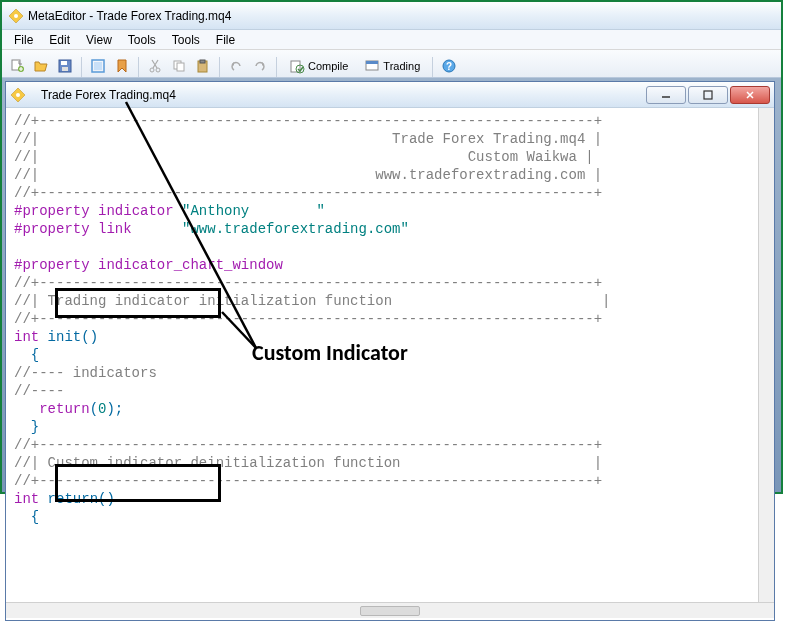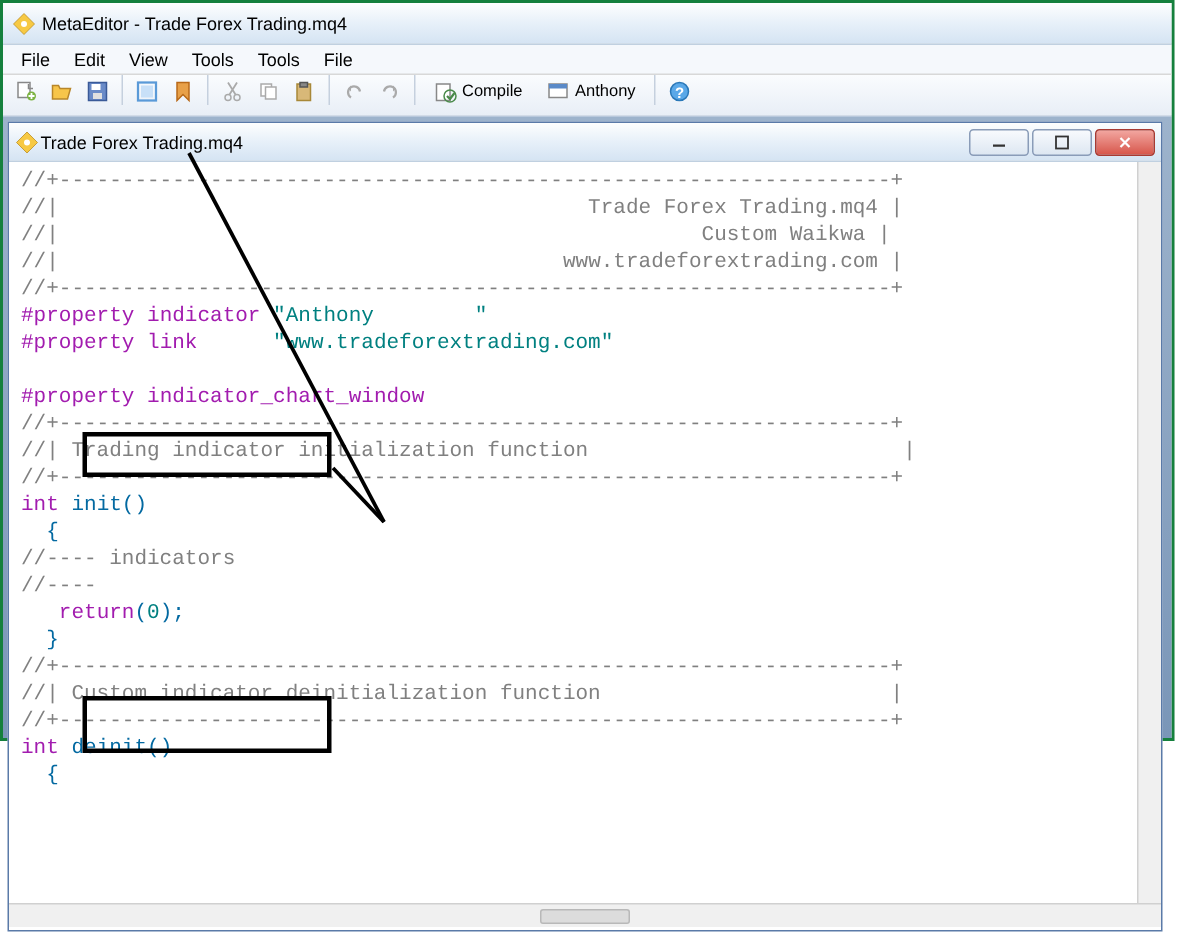--- a/index.html
+++ b/index.html
@@ -47,21 +47,21 @@
       padding: 2px 8px;
       font-size: 12px;
       color: #000;
       cursor: default;
     }
     .toolbar {
       height: 28px;
       background: linear-gradient(to bottom, #fafcfe 0%, #e8eef6 100%);
       border-bottom: 1px solid #b8c8dc;
       display: flex;
-      align-items: flex-start;
+      align-items: flex-end;
       padding: 0 4px;
       gap: 2px;
     }
     .tool-btn {
       width: 22px;
       height: 22px;
       display: flex;
       align-items: center;
       justify-content: center;
       border: 1px solid transparent;
@@ -102,21 +102,21 @@
       display: flex;
       align-items: center;
       padding: 0 4px;
     }
     .child-title-text {
       flex: 1;
       font-size: 12px;
       color: #000;
       display: flex;
       align-items: center;
-      gap: 1px;
+      gap: 15px;
     }
     .win-controls { display: flex; gap: 2px; }
     .win-btn {
       width: 40px;
       height: 18px;
       border: 1px solid #8a9cb8;
       border-radius: 3px;
       background: linear-gradient(to bottom, #f8fafd, #dde7f2);
       display: flex;
       align-items: center;
@@ -284,21 +284,21 @@
           <circle cx="11" cy="11" r="4" fill="none" stroke="#4a8a4a" stroke-width="1"></circle>
           <path d="M9 11 L11 13 L14 9" fill="none" stroke="#4a8a4a" stroke-width="1.5"></path>
         </svg>
       <span>Compile</span>
     </div>
     <div class="tool-btn-wide">
       <svg width="16" height="16" viewBox="0 0 16 16">
           <rect x="2" y="3" width="12" height="9" fill="#fff" stroke="#888"></rect>
           <rect x="2" y="3" width="12" height="3" fill="#5a8ac8"></rect>
         </svg>
-      <span>Anthony</span>
+      <span>Trading</span>
     </div>
     <div class="tool-sep"></div>
     <div class="tool-btn">
       <svg width="16" height="16" viewBox="0 0 16 16">
           <circle cx="8" cy="8" r="6" fill="#5aa8e8" stroke="#2a78b8"></circle>
           <text x="8" y="12" text-anchor="middle" fill="#fff" font-size="10" font-weight="bold">?</text>
         </svg>
     </div>
   </div>
 
@@ -345,33 +345,34 @@
 <span class="txt-gray">//+------------------------------------------------------------------+</span>
 <span class="kw-blue">int</span><span class="kw-black"> init()</span>
 <span class="kw-black">  {</span>
 <span class="txt-gray">//---- indicators</span>
 <span class="txt-gray">//----</span>
    <span class="kw-blue">return</span><span class="kw-black">(</span><span class="kw-teal">0</span><span class="kw-black">);</span>
 <span class="kw-black">  }</span>
 <span class="txt-gray">//+------------------------------------------------------------------+</span>
 <span class="txt-gray">//| Custom indicator deinitialization function</span>                       <span class="txt-gray">|</span>
 <span class="txt-gray">//+------------------------------------------------------------------+</span>
-<span class="kw-blue">int</span><span class="kw-black"> deinit()</span>
+<span class="kw-blue">int</span><span class="kw-black"> return()</span>
 <span class="kw-black">  {</span></div>
         <div class="code-scroll-v"></div>
       </div>
       <div class="h-scroll">
         <div class="h-thumb"></div>
       </div>
     </div>
   </div>
 </div>
 
 <div class="annotation-box" style="left:55px; top:288px; width:166px; height:30px;"></div>
 <div class="annotation-box" style="left:55px; top:464px; width:166px; height:38px;"></div>
 
 <svg class="annotation-line" style="left:0;top:0;width:785px;height:625px;position:absolute;">
   <line x1="126" y1="102" x2="256" y2="348" stroke="#000" stroke-width="2.5"></line>
   <line x1="222" y1="312" x2="256" y2="348" stroke="#000" stroke-width="2.5"></line>
 </svg>
 
 <div class="annotation-text" style="left:252px; top:340px;">
+  <div>Custom Indicator</div>
 </div>
 
 </body></html>

